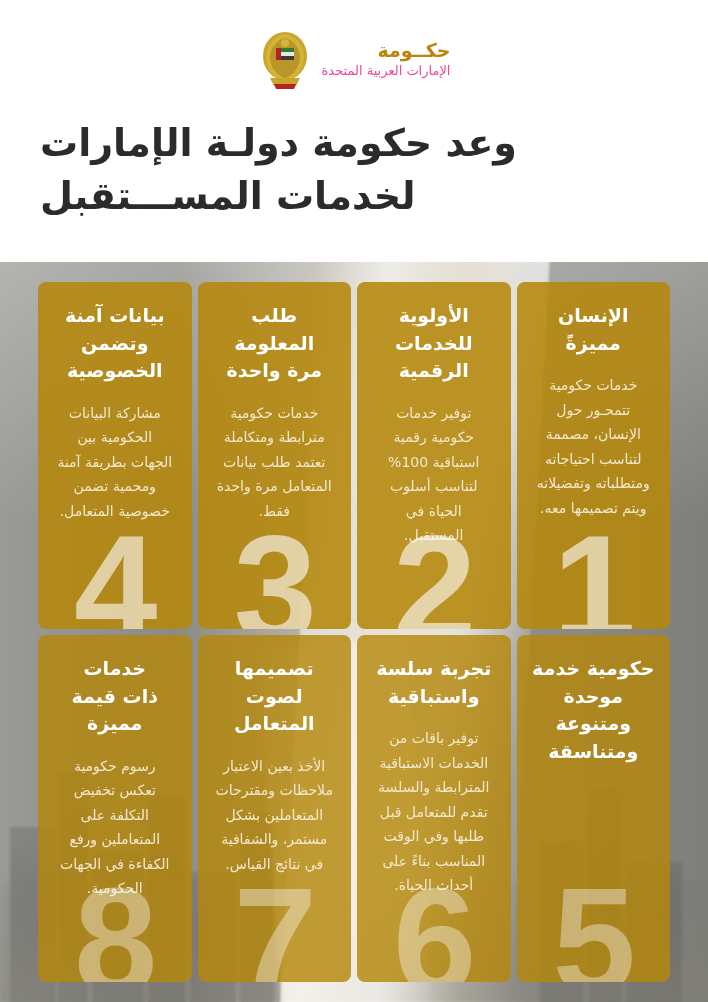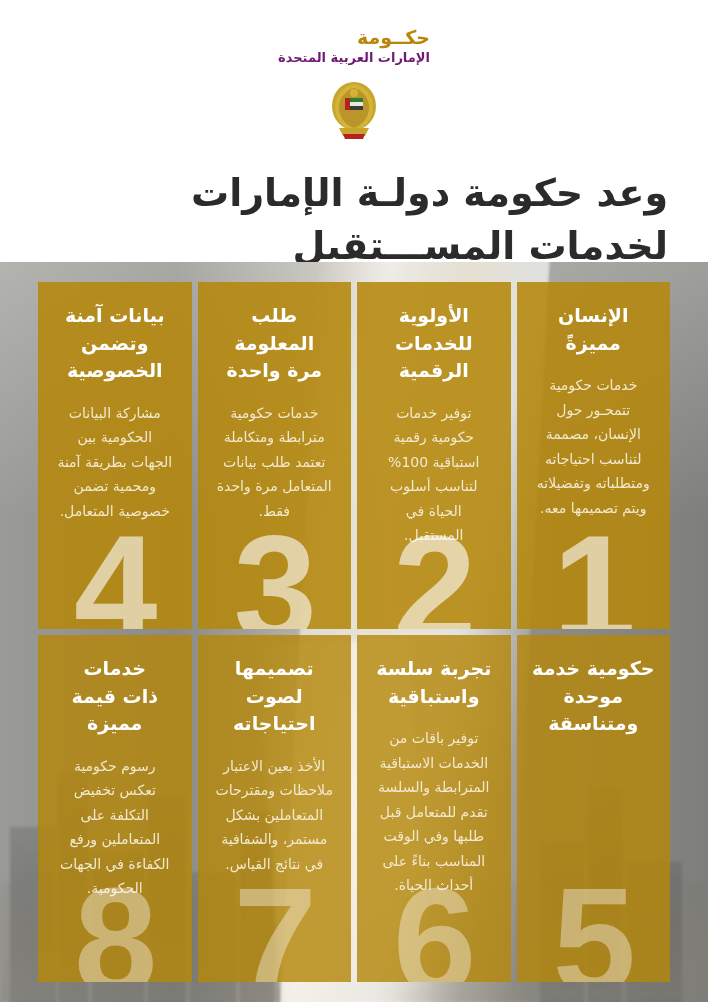--- a/index.html
+++ b/index.html
@@ -16,21 +16,21 @@
   }
 
   
   .header {
     height: 262px;
     background: #ffffff;
     position: relative;
   }
   .emblem-row {
     display: flex;
-    flex-direction: column;
+    flex-direction: row;
     align-items: center;
     justify-content: center;
     gap: 10px;
     padding-top: 26px;
   }
   .emblem {
     width: 54px;
     height: 66px;
     position: relative;
   }
@@ -40,28 +40,28 @@
     line-height: 1.25;
   }
   .gov-text .l1 {
     font-size: 19px;
     font-weight: bold;
     color: #b8860b;
     letter-spacing: 0.5px;
   }
   .gov-text .l2 {
     font-size: 13px;
-    font-weight: bold;
-    color: #701a75;
+    font-weight: normal;
+    color: #ec4899;
   }
 
   .title-block {
     margin-top: 26px;
     padding: 0 40px;
-    text-align: right;
+    text-align: left;
   }
   .title-line {
     font-size: 38px;
     font-weight: bold;
     color: #2b2b2b;
     letter-spacing: 1px;
     line-height: 1.35;
     white-space: nowrap;
   }
   .title-line.l2 {
@@ -146,20 +146,21 @@
     gap: 6px;
     padding: 0 38px;
     box-sizing: border-box;
   }
   .card {
     position: relative;
     background: rgba(181,136,11,0.88);
     padding: 14px 14px 0 14px;
     box-sizing: border-box;
     overflow: hidden;
+    border-radius: 8px;
   }
   .card.dim {
     background: rgba(181,136,11,0.82);
   }
   .card-title {
     color: #ffffff;
     font-size: 19px;
     font-weight: bold;
     line-height: 1.45;
     text-align: center;
@@ -280,39 +281,40 @@
         <div>الخصوصية</div>
       </div>
       <div class="card-desc">مشاركة البيانات الحكومية بين الجهات بطريقة آمنة ومحمية تضمن خصوصية المتعامل.</div>
       <div class="card-num">4</div>
     </div>
 
     <div class="card dim row2">
       <div class="card-title">
         <div>حكومية خدمة</div>
         <div>موحدة</div>
+        <div>ومتنوعة</div>
         <div>ومتناسقة</div>
       </div>
       <div class="card-num">5</div>
     </div>
 
     <div class="card dim row2">
       <div class="card-title">
         <div>تجربة سلسة</div>
         <div>واستباقية</div>
       </div>
       <div class="card-desc">توفير باقات من الخدمات الاستباقية المترابطة والسلسة تقدم للمتعامل قبل طلبها وفي الوقت المناسب بناءً على أحداث الحياة.</div>
       <div class="card-num">6</div>
     </div>
 
     <div class="card dim row2">
       <div class="card-title">
         <div>تصميمها</div>
         <div>لصوت</div>
-        <div>احتياجاته</div>
+        <div>المتعامل</div>
       </div>
       <div class="card-desc">الأخذ بعين الاعتبار ملاحظات ومقترحات المتعاملين بشكل مستمر، والشفافية في نتائج القياس.</div>
       <div class="card-num">7</div>
     </div>
 
     <div class="card dim row2">
       <div class="card-title">
         <div>خدمات</div>
         <div>ذات قيمة</div>
         <div>مميزة</div>

